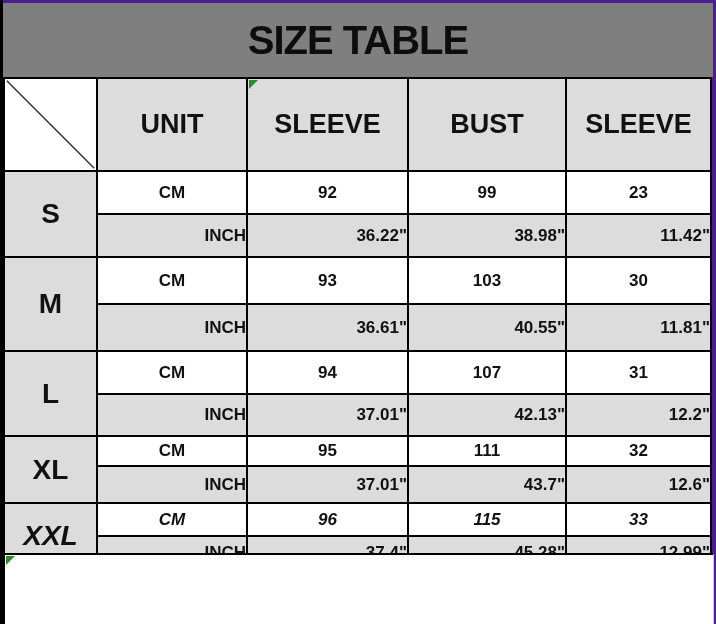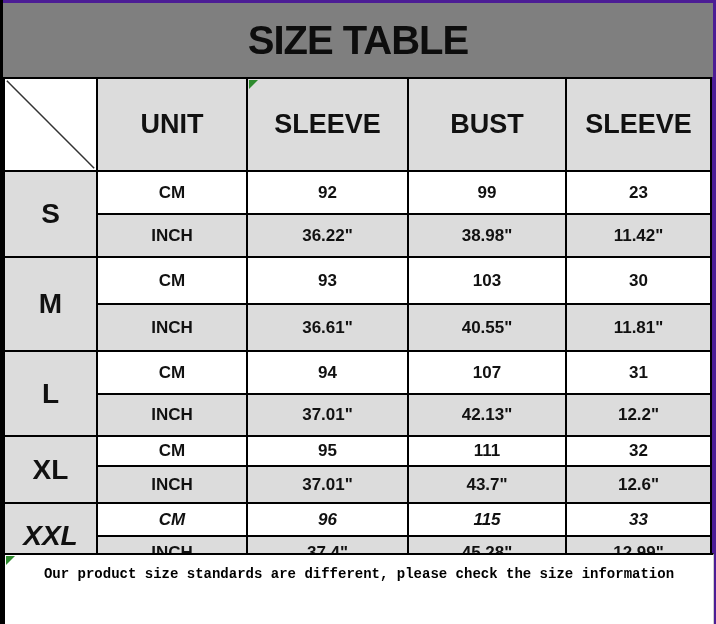--- a/index.html
+++ b/index.html
@@ -23,21 +23,21 @@
     border:2px solid var(--border,#000);
     text-align:center;vertical-align:middle;
     font-weight:bold;padding:0;overflow:hidden;
   }
   .size-table th{font-size:27px;background:var(--cell_gray,#dcdcdc);}
   .size-table td{font-size:17px;}
   .size-table td.size{font-size:28px;background:var(--cell_gray,#dcdcdc);}
   .size-table td.diag{background:#fff;padding:0;}
   .size-table td.diag svg{display:block;width:100%;height:100%;}
   tr.cm td{background:#fff;}
-  tr.inch td{background:var(--cell_gray,#dcdcdc);}
+  tr.inch td{background:var(--cell_gray,#dcdcdc);text-align:right;}
   tr.head{height:70px;}
   tr.r-s{height:43px;}  tr.r-s2{height:43px;}
   tr.r-m{height:47px;}  tr.r-m2{height:47px;}
   tr.r-l{height:43px;}  tr.r-l2{height:42px;}
   tr.r-xl{height:30px;} tr.r-xl2{height:37px;}
   tr.r-xxl{height:33px;font-style:italic;} tr.r-xxl2{height:33px;}
   .footer{
     position:absolute;left:3px;top:553px;width:711px;height:71px;box-sizing:border-box;
     background:#fff;border-left:2px solid var(--border,#000);border-top:2px solid var(--border,#000);
     border-right:1px solid #cfcfcf;
@@ -151,16 +151,15 @@
         <td>37.4"</td>
         <td>45.28"</td>
         <td>12.99"</td>
       </tr>
     </tbody>
   </table>
 
   <div class="flag flag-length"></div>
 
   <div class="footer">
-    <div>Our product size standards are different, please check the size information</div>
   </div>
   <div class="flag flag-footer"></div>
 </div>
 
 </body></html>

